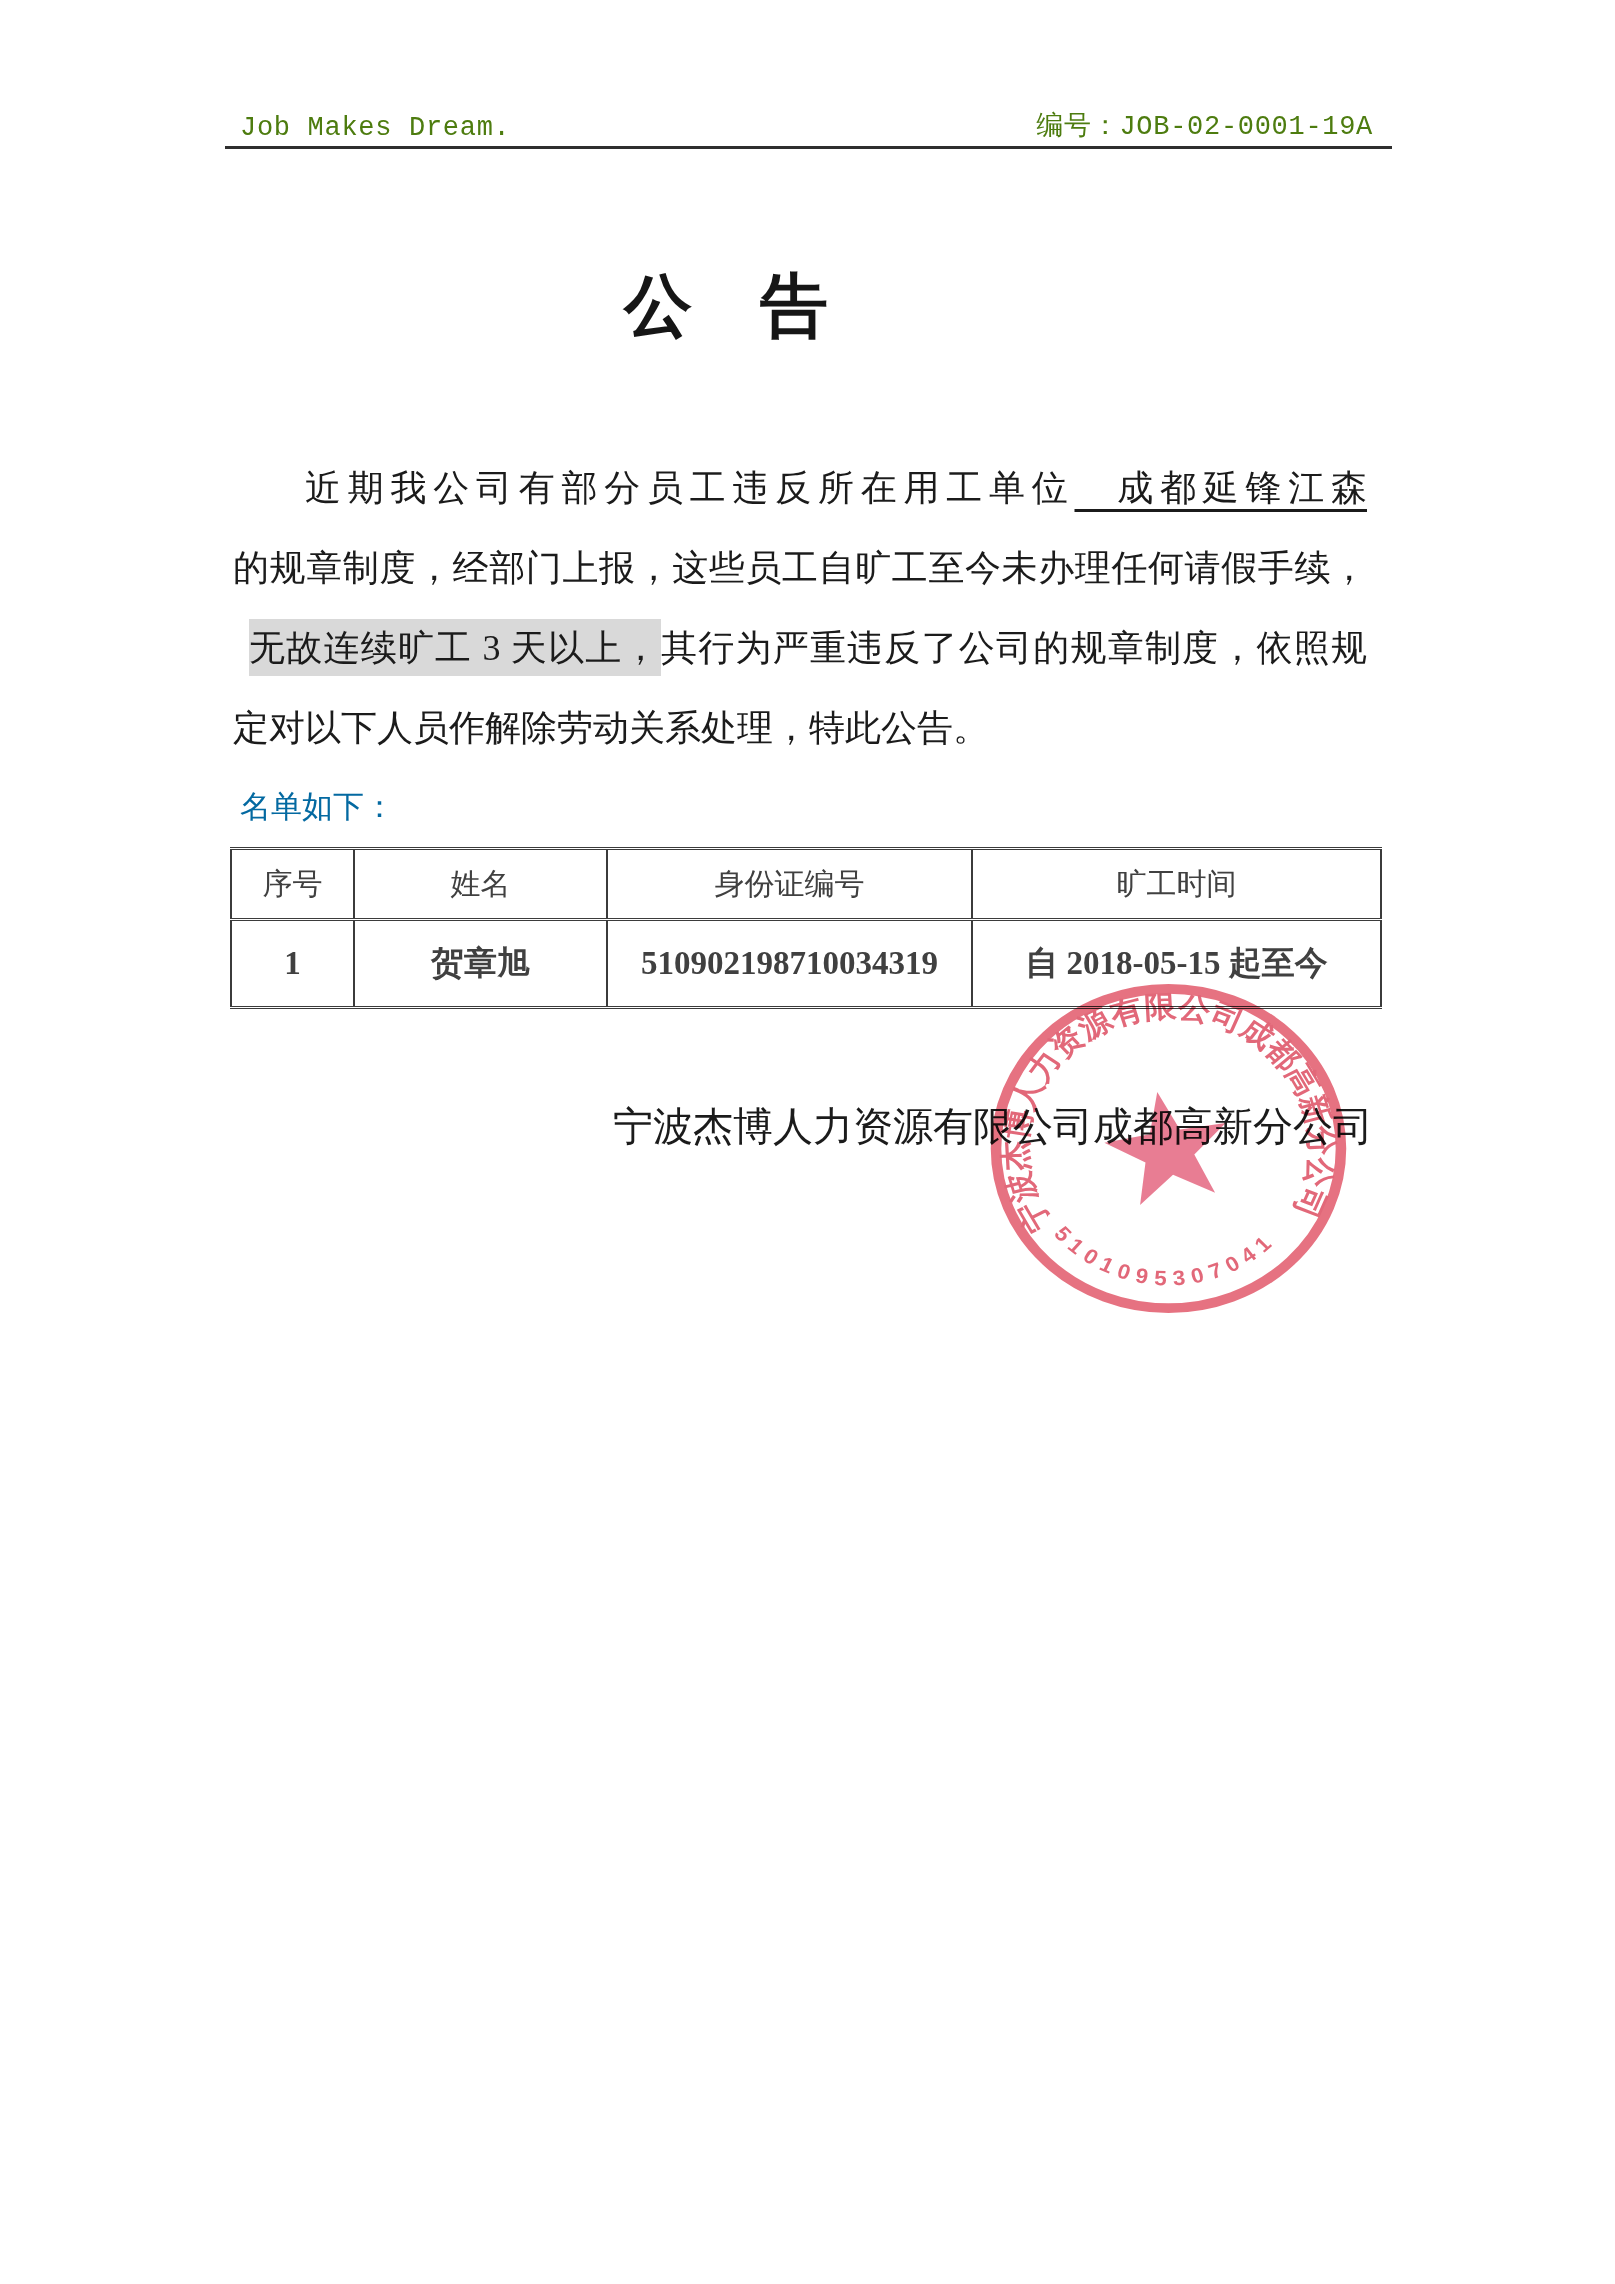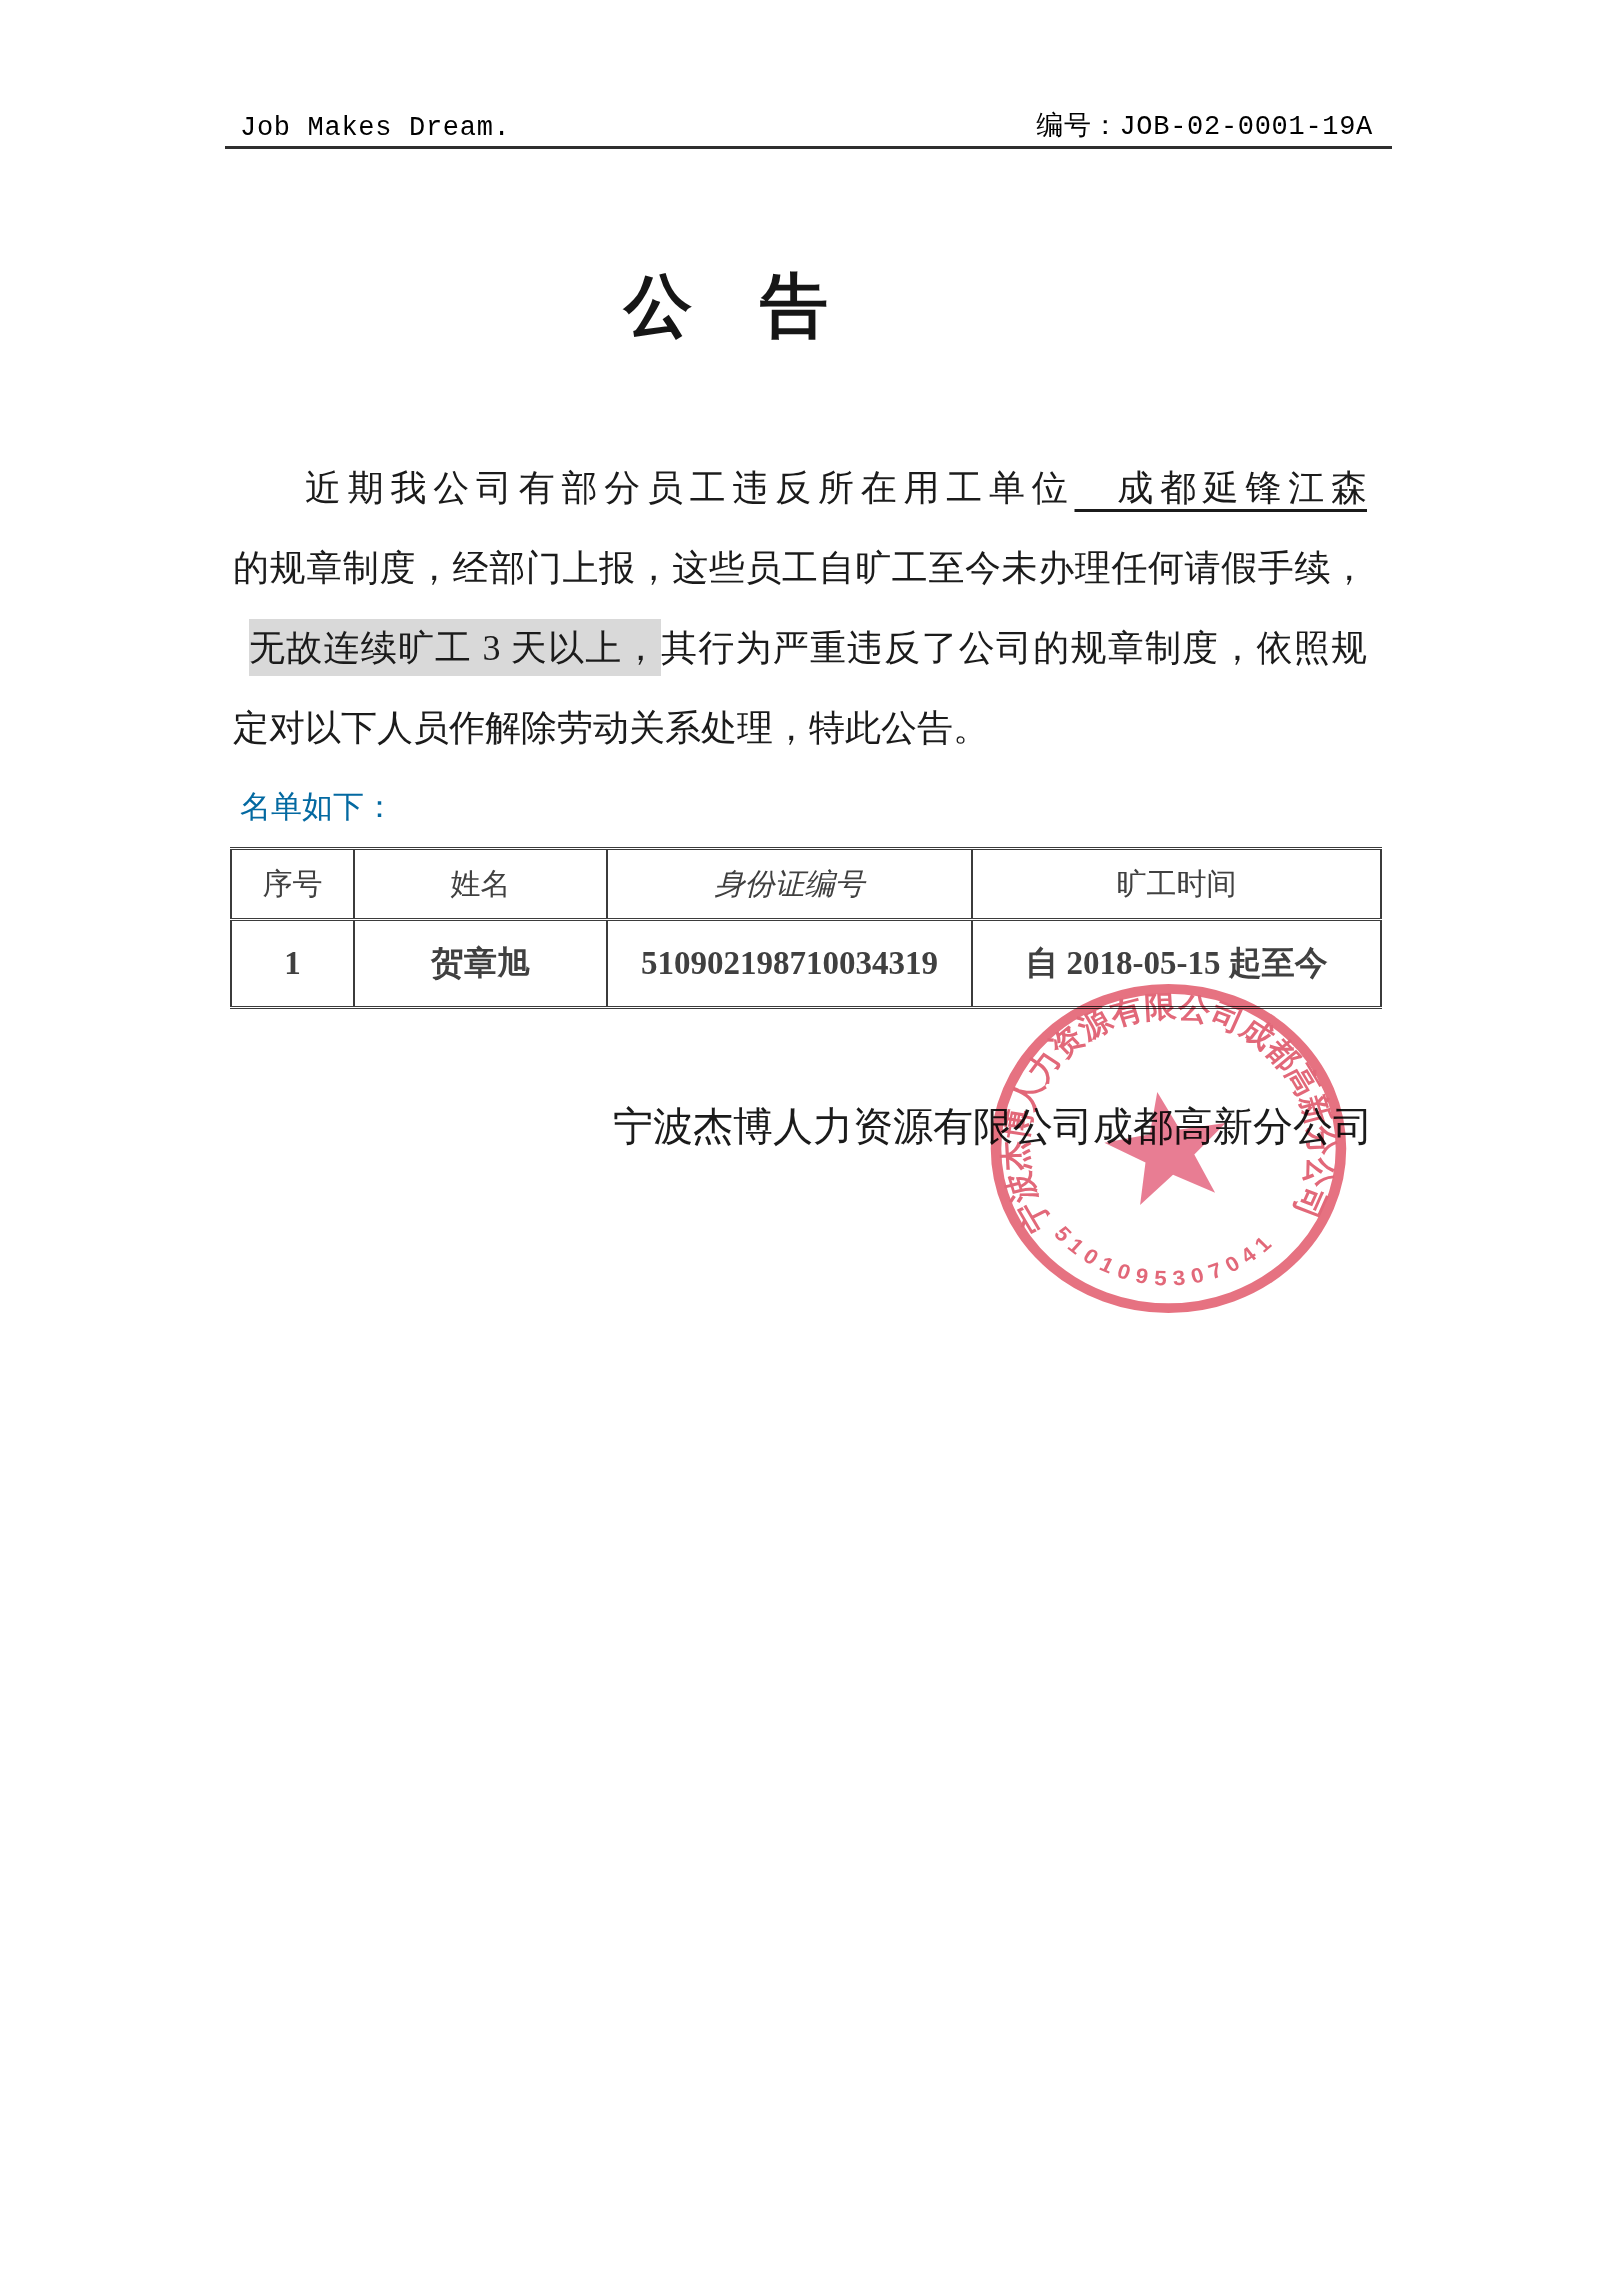--- a/index.html
+++ b/index.html
@@ -9,21 +9,21 @@
     background:#ffffff;
     font-family:"Liberation Serif","DejaVu Serif",serif;
     color:#1c1c1c;
     overflow:hidden;
   }
   
   .header-row{
     position:absolute;top:107px;left:240px;width:1133px;
     display:flex;justify-content:space-between;align-items:flex-end;
     font-family:"Liberation Mono","DejaVu Sans Mono",monospace;
-    font-size:27px;color:#000000;letter-spacing:0.7px;
+    font-size:27px;color:#4d7c0f;letter-spacing:0.7px;
   }
   .divider{
     position:absolute;top:146px;left:225px;width:1167px;height:3.3px;
     background:#2f2f2f;
   }
   
   .title{
     position:absolute;top:261px;left:0;width:1452px;
     text-align:center;font-size:68px;font-weight:700;color:#161616;
   }
@@ -62,21 +62,21 @@
   .roster td{
     border-left:2px solid #3b3b3b;border-right:2px solid #3b3b3b;
     border-top:3.9px double #3b3b3b;border-bottom:3.9px double #3b3b3b;
     text-align:center;vertical-align:middle;
     padding:0;
   }
   .roster tr.hdr td{height:68px;}
   .roster tr.data td{height:85px;font-weight:700;font-size:33px;}
   .col-idx{width:121px;}
   .col-name{width:251px;}
-  .col-id{width:363px;font-style:italic;}
+  .col-id{width:363px;}
   .col-time{width:407px;}
   
   .signature{
     position:absolute;top:1099px;right:243px;
     font-size:40px;color:#1b1b1b;white-space:nowrap;
   }
   .doc-date{
     position:absolute;top:1182px;right:260px;
     font-size:38px;color:#1b1b1b;white-space:nowrap;
   }

